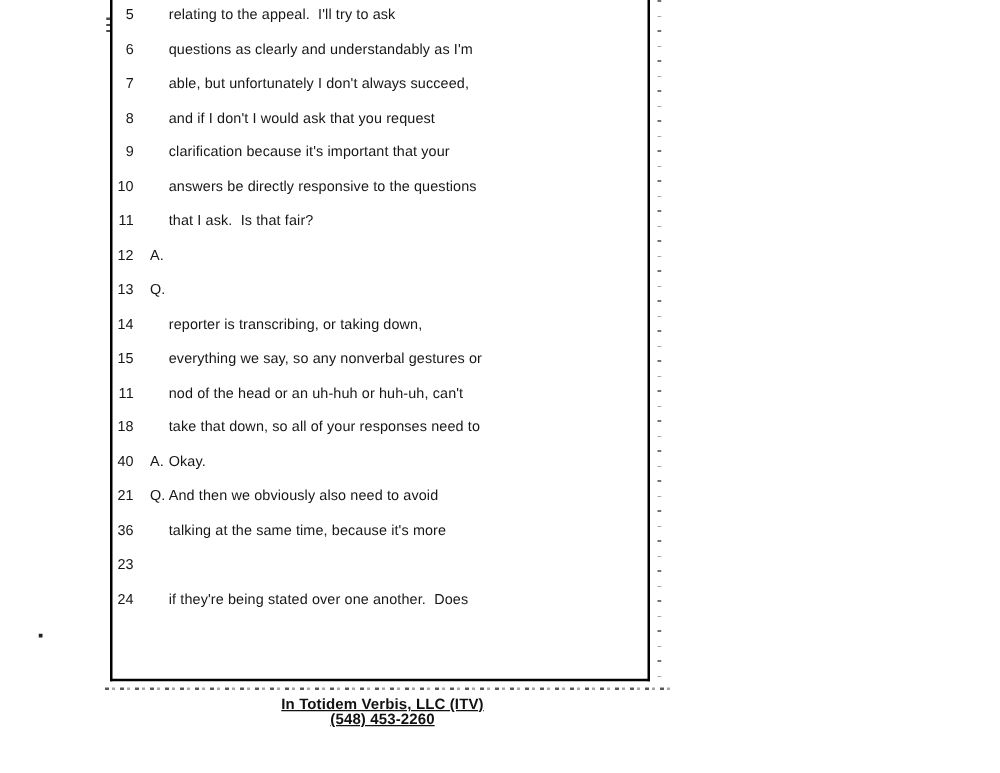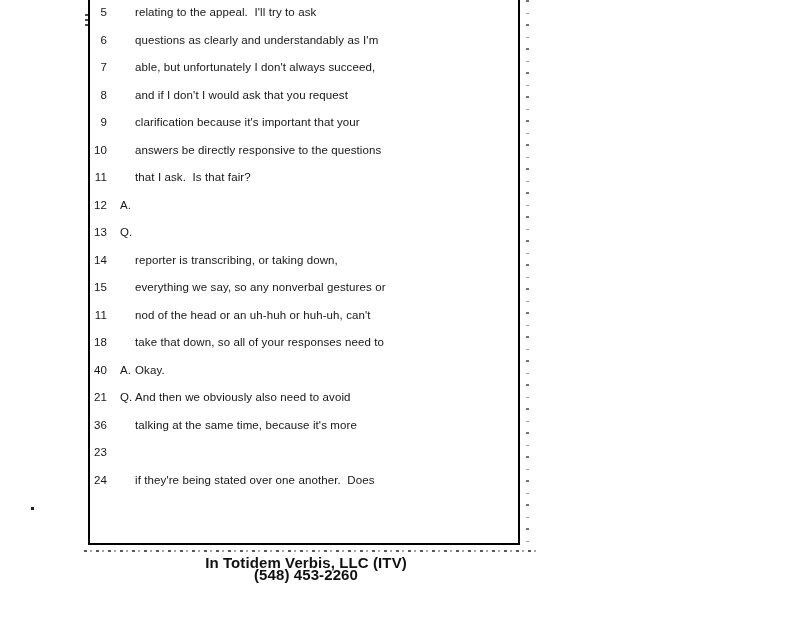--- a/index.html
+++ b/index.html
@@ -100,24 +100,25 @@
       transparent 2px, transparent 5px);
   }
   
   .footer {
     position: absolute;
     left: 88px;
     top: 557px;
     width: 436px;
     text-align: center;
     font-weight: bold;
-    font-size: 15px;
+    font-size: 12px;
     line-height: 12px;
     letter-spacing: 0.1px;
     color: #111;
+    text-decoration: underline;
   }
 </style>
 </head>
 <body>
 
 <div class="sheet">
   <div class="rows">
       <div class="line-row">
         <span class="num">5</span>
         <span class="spk"></span>

